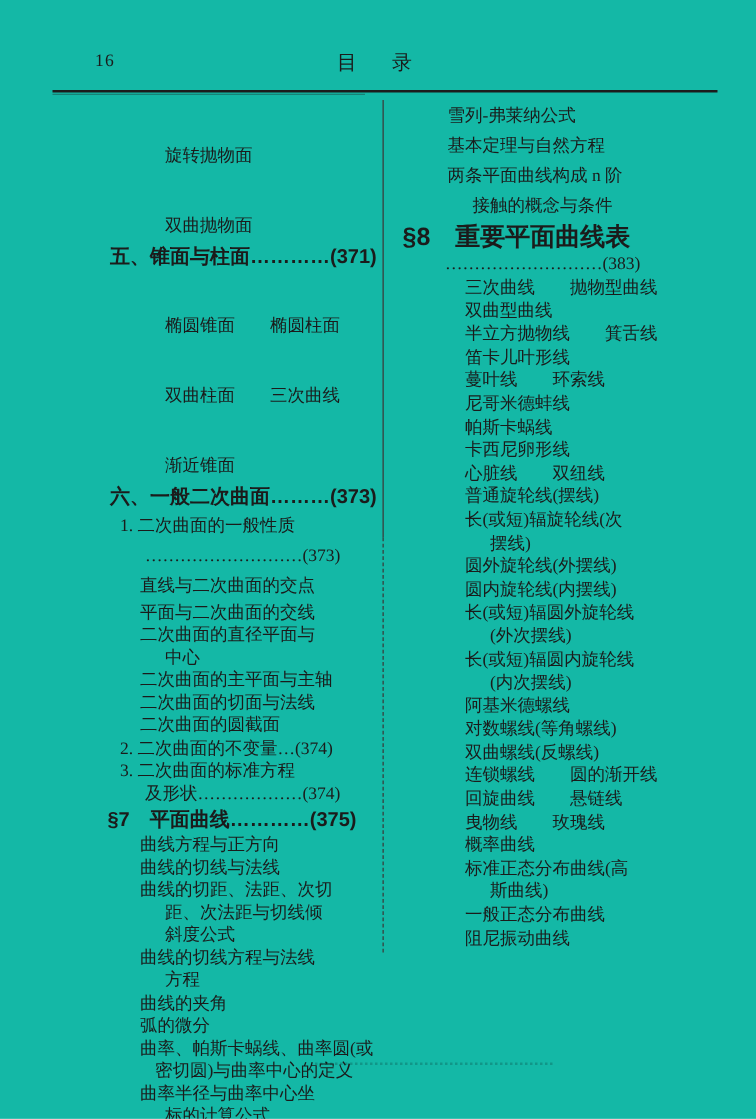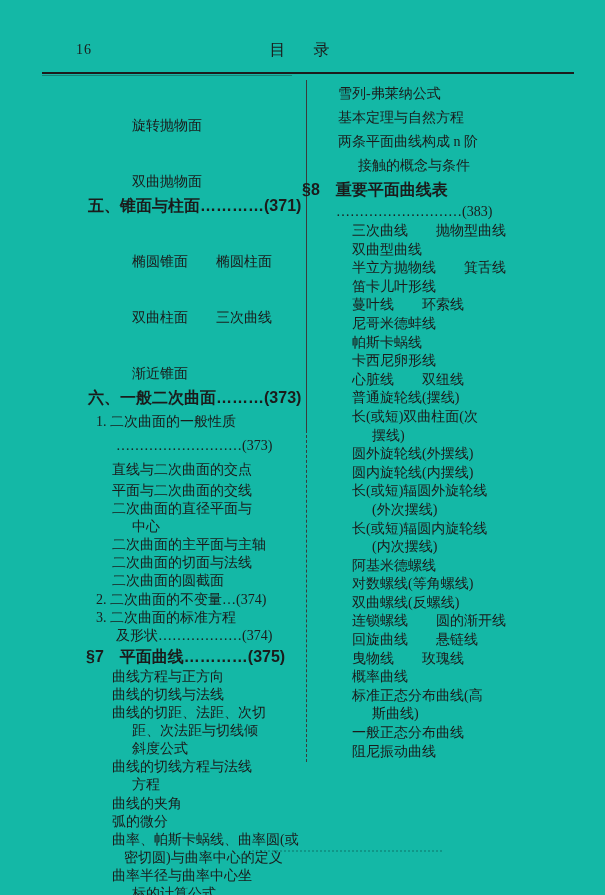--- a/index.html
+++ b/index.html
@@ -15,42 +15,42 @@
   .header{position:absolute;top:40px;left:0;width:605px;height:26px;}
   .pagenum{position:absolute;left:76px;top:2px;font-size:14px;letter-spacing:1px;}
   .title{position:absolute;left:0;width:605px;text-align:center;top:0;font-size:16px;letter-spacing:6px;}
   .rule{position:absolute;left:42px;top:72px;width:532px;height:2px;background:#1c1c1c;}
   .rule2{position:absolute;left:42px;top:75px;width:250px;height:1px;background:rgba(28,28,28,.35);}
   .divider-top{position:absolute;left:306px;top:80px;height:350px;width:0;border-left:1px solid #3a3a3a;}
   .divider-bottom{position:absolute;left:306px;top:430px;height:332px;width:0;border-left:1px dashed #3a3a3a;}
 
   .col{position:absolute;top:82px;font-size:14px;}
   .col-left{left:40px;width:266px;}
-  .col-right{left:296px;width:290px;}
+  .col-right{left:316px;width:290px;}
 
   .ln{white-space:nowrap;}
   
   .lg{height:24px;line-height:24px;}
   .sm{height:18.1px;line-height:18.1px;}
   .sec{padding-left:48px;font-family:"Liberation Sans","DejaVu Sans",sans-serif;font-weight:700;font-size:16px;}
   .sec7{padding-left:46px;height:23px;line-height:23px;font-family:"Liberation Sans","DejaVu Sans",sans-serif;font-weight:700;font-size:16px;}
   .it2{padding-left:92px;margin-top:32px;}
   .item{padding-left:72px;}
   .cont{padding-left:92px;}
   .cont2{padding-left:84px;}
   .num{padding-left:56px;font-family:Liberation Serif, serif;}
   .dots{padding-left:76px;}
   .numcont{padding-left:76px;}
 
   
   .rlg{height:24px;line-height:24px;}
   .rsm{height:18.6px;line-height:18.6px;}
   .ra{padding-left:42px;}
   .rac{padding-left:62px;}
-  .sec8{padding-left:6px;height:24px;line-height:24px;font-family:"Liberation Sans","DejaVu Sans",sans-serif;font-weight:700;font-size:16px;}
+  .sec8{padding-left:6px;height:24px;line-height:24px;font-family:"Liberation Sans","DejaVu Sans",sans-serif;font-weight:700;font-size:20px;}
   .rdots{padding-left:40px;height:20px;line-height:20px;}
   .ritem{padding-left:56px;}
   .rcont{padding-left:76px;}
 
   .speckle{position:absolute;left:252px;top:850px;width:190px;height:0;border-top:2px dotted rgba(0,0,0,.18);}
 </style>
 </head>
 <body>
 
 <div class="page">
@@ -113,21 +113,21 @@
     <div class="ln rsm ritem">三次曲线　　抛物型曲线</div>
     <div class="ln rsm ritem">双曲型曲线</div>
     <div class="ln rsm ritem">半立方抛物线　　箕舌线</div>
     <div class="ln rsm ritem">笛卡儿叶形线</div>
     <div class="ln rsm ritem">蔓叶线　　环索线</div>
     <div class="ln rsm ritem">尼哥米德蚌线</div>
     <div class="ln rsm ritem">帕斯卡蜗线</div>
     <div class="ln rsm ritem">卡西尼卵形线</div>
     <div class="ln rsm ritem">心脏线　　双纽线</div>
     <div class="ln rsm ritem">普通旋轮线(摆线)</div>
-    <div class="ln rsm ritem">长(或短)双曲柱面(次</div>
+    <div class="ln rsm ritem">长(或短)辐旋轮线(次</div>
     <div class="ln rsm rcont">摆线)</div>
     <div class="ln rsm ritem">圆外旋轮线(外摆线)</div>
     <div class="ln rsm ritem">圆内旋轮线(内摆线)</div>
     <div class="ln rsm ritem">长(或短)辐圆外旋轮线</div>
     <div class="ln rsm rcont">(外次摆线)</div>
     <div class="ln rsm ritem">长(或短)辐圆内旋轮线</div>
     <div class="ln rsm rcont">(内次摆线)</div>
     <div class="ln rsm ritem">阿基米德螺线</div>
     <div class="ln rsm ritem">对数螺线(等角螺线)</div>
     <div class="ln rsm ritem">双曲螺线(反螺线)</div>

